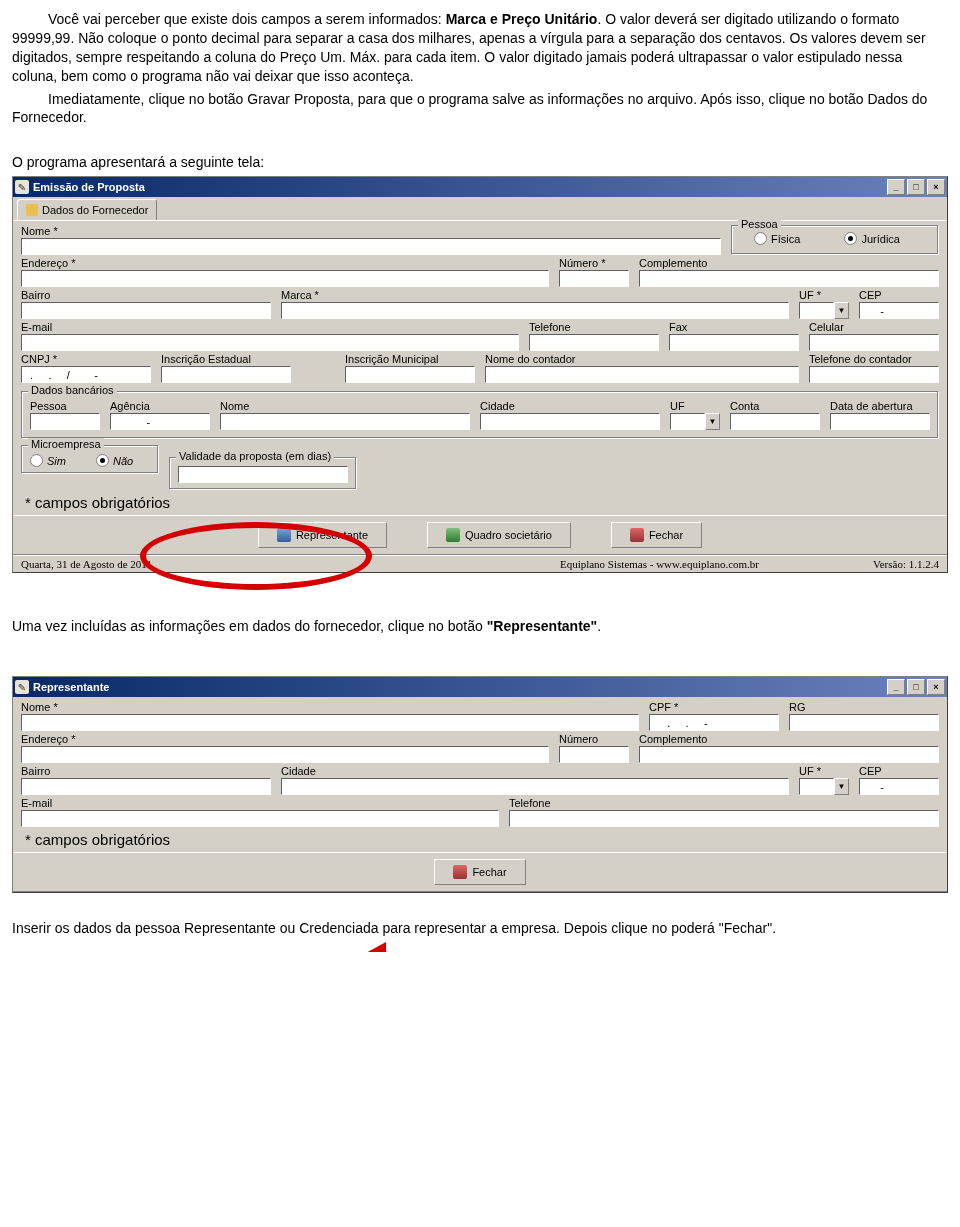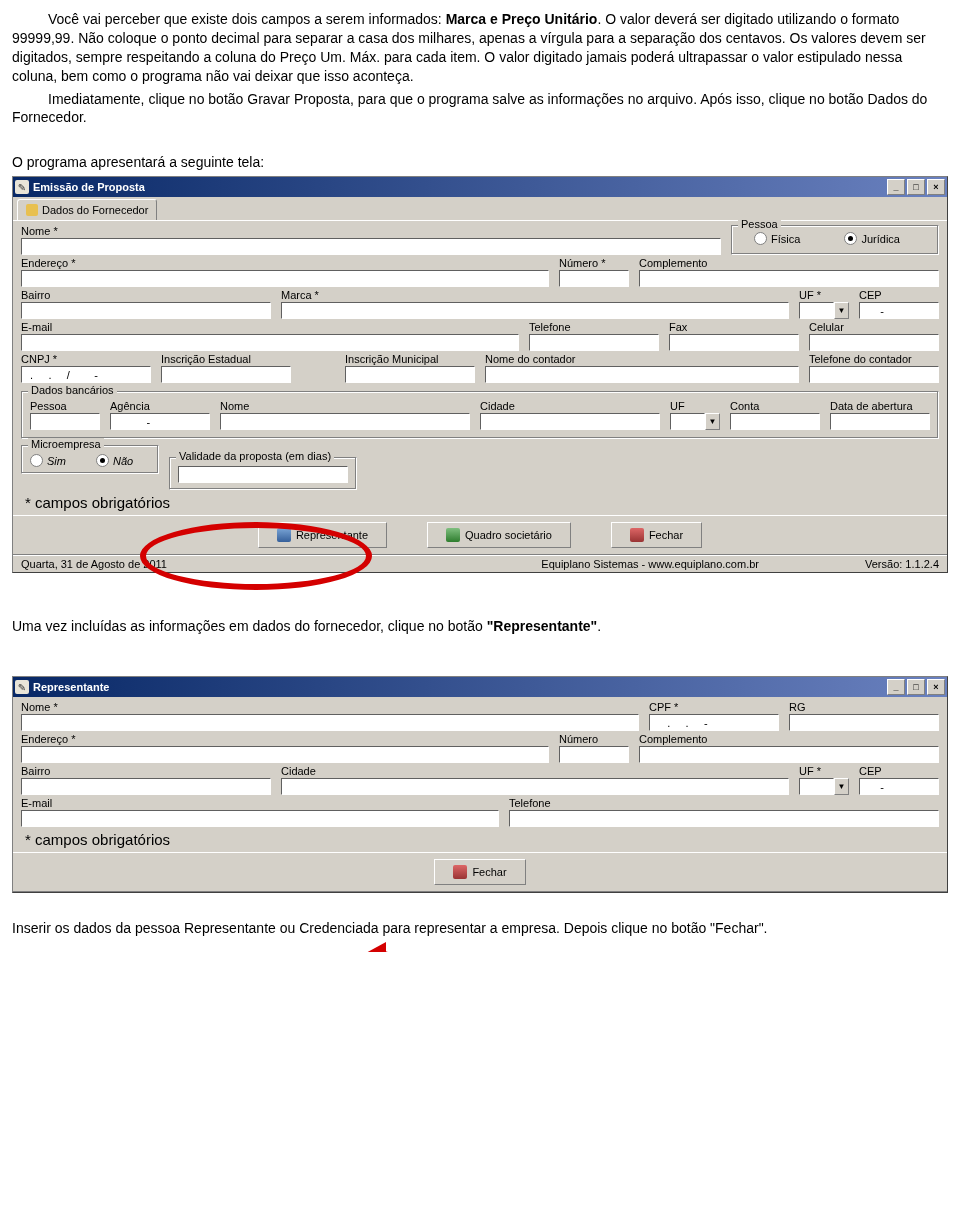--- a/index.html
+++ b/index.html
@@ -179,21 +179,21 @@
   .btn .bicon.chart  { background: linear-gradient(#7fbf7f,#2e7d2e); }
   .btn .bicon.close  { background: linear-gradient(#d66,#933); }
 
   .statusbar {
     display: flex;
     padding: 2px 8px;
     font-size: 11px;
     border-top: 1px solid #fff;
     gap: 20px;
   }
-  .statusbar .cell { flex: 1; }
+  .statusbar .cell { flex: 1; font-family: Liberation Serif, serif; }
   .statusbar .cell.right { text-align: right; flex: 0 0 160px; }
 
   
   .anno-wrap {
     position: relative;
   }
   .anno-ellipse {
     position: absolute;
     border: 6px solid #d40000;
     border-radius: 50%;
@@ -525,13 +525,13 @@
   <div class="toolbar">
     <div class="btn">
       <span class="bicon close"></span>
       <span>Fechar</span>
     </div>
   </div>
 </div>
 
 <div class="big-spacer"></div>
 
-<p>Inserir os dados da pessoa Representante ou Credenciada para representar a empresa. Depois clique no botão "Fechar".</p>
+<p>Inserir os dados da pessoa Representante ou Credenciada para representar a empresa. Depois clique no poderá "Fechar".</p>
 
 </body></html>

